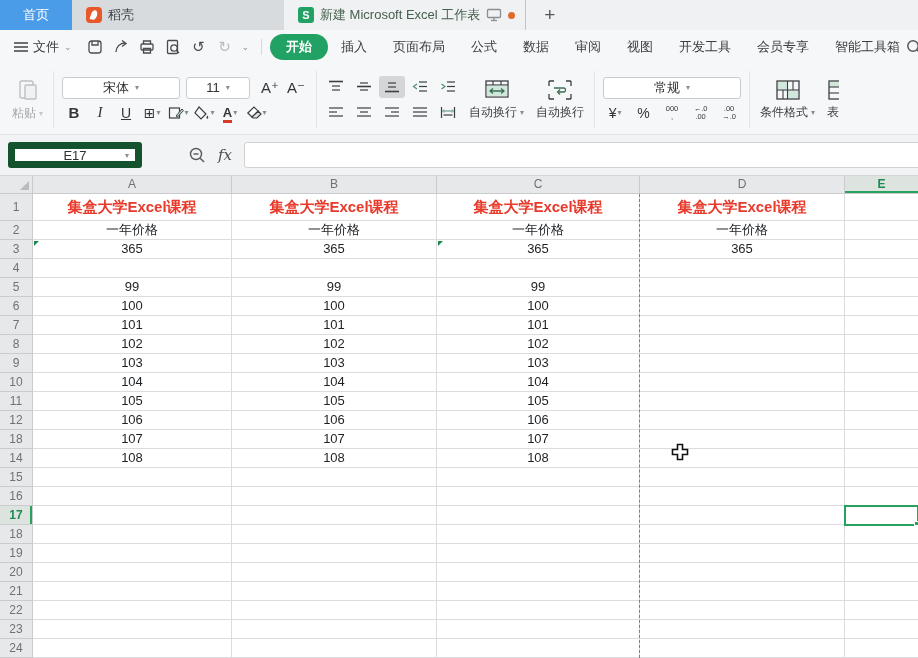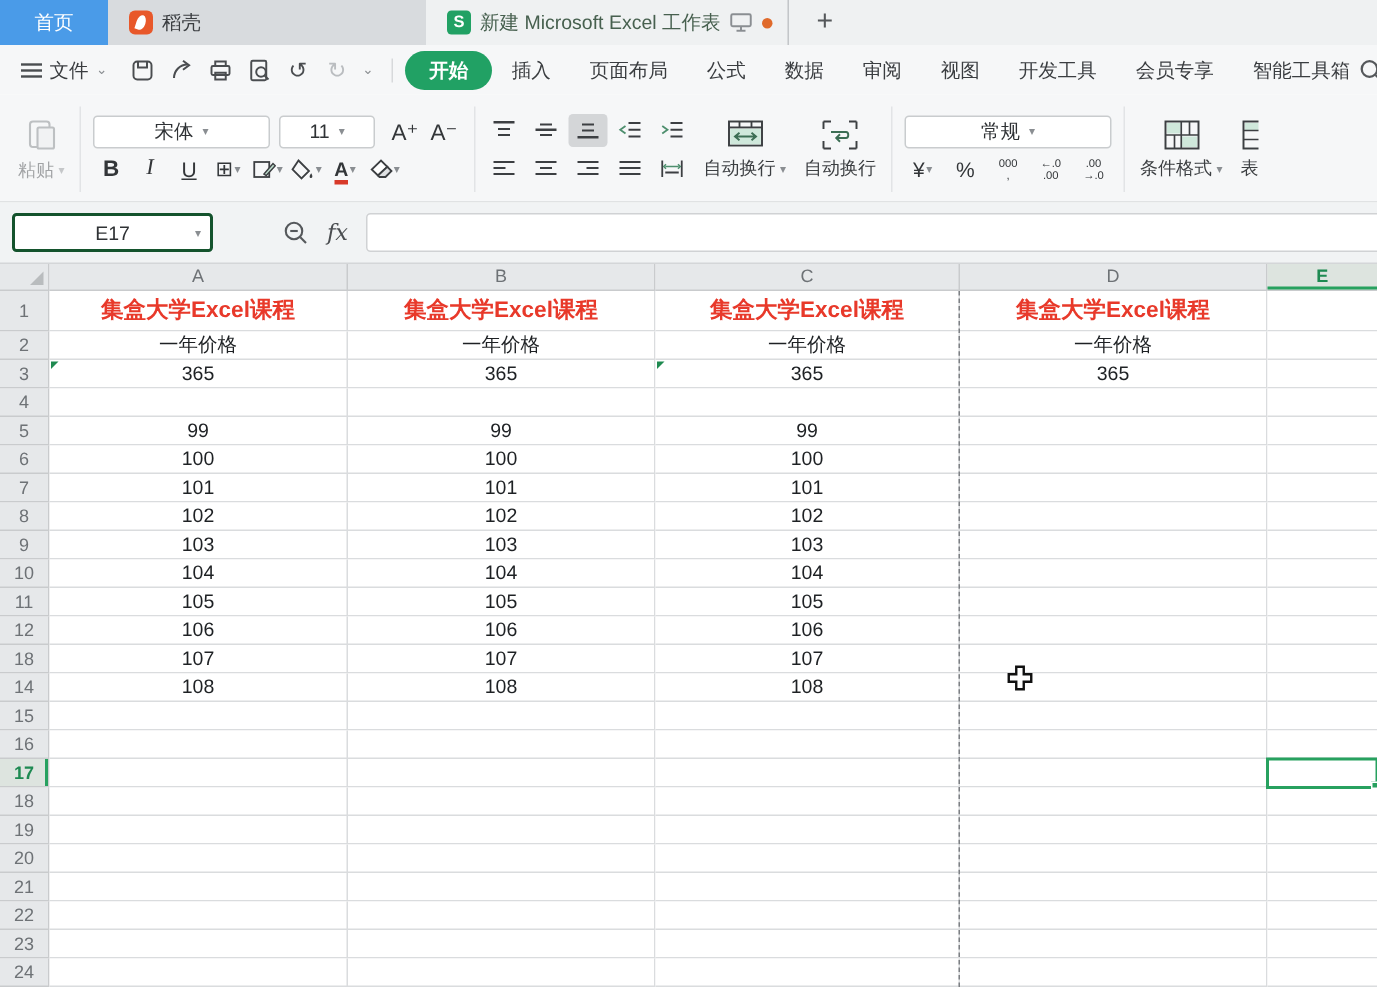--- a/index.html
+++ b/index.html
@@ -66,21 +66,21 @@
   .abtn { width:26px; height:22px; display:flex; align-items:center; justify-content:center; border-radius:3px; }
   .abtn.on { background:#d4d6d8; }
   .num-stack { font-size:7.5px; line-height:8px; white-space:pre-line; text-align:center; color:#333639; min-width:24px; }
   .currency { font-size:14px; }
   .big-label { display:flex; align-items:center; gap:3px; font-size:12px; color:#3c3f42; }
   .cut-group { overflow:hidden; }
 
   
   .formula-row { height:41px; background:#f1f3f4; border-bottom:1px solid #d4d6d8;
     display:flex; align-items:center; padding-left:8px; }
-  .name-box { width:134px; height:26px; background:#fff; border:2px solid #14532d; border-radius:3px;
+  .name-box { width:134px; height:26px; background:#fff; border:7px solid #14532d; border-radius:3px;
     display:flex; align-items:center; position:relative; }
   .name-box .val { flex:1; text-align:center; font-size:13px; color:#2f3235; }
   .name-box .caret { position:absolute; right:6px; }
   .fx-zone { display:flex; align-items:center; gap:12px; padding:0 12px 0 46px; }
   .fx-label { font-family:"DejaVu Serif","Liberation Serif",serif; font-style:italic; font-size:15px; color:#4a4d50; }
   .formula-input { flex:1; height:26px; background:#fff; border:1px solid #d0d2d4;
     border-radius:3px 0 0 3px; margin-right:-4px; font-size:13px; padding:0 8px; line-height:24px; color:#2f3235; }
 
   
   .sheet { position:relative; width:918px; height:482px; background:#fff; overflow:hidden; }

